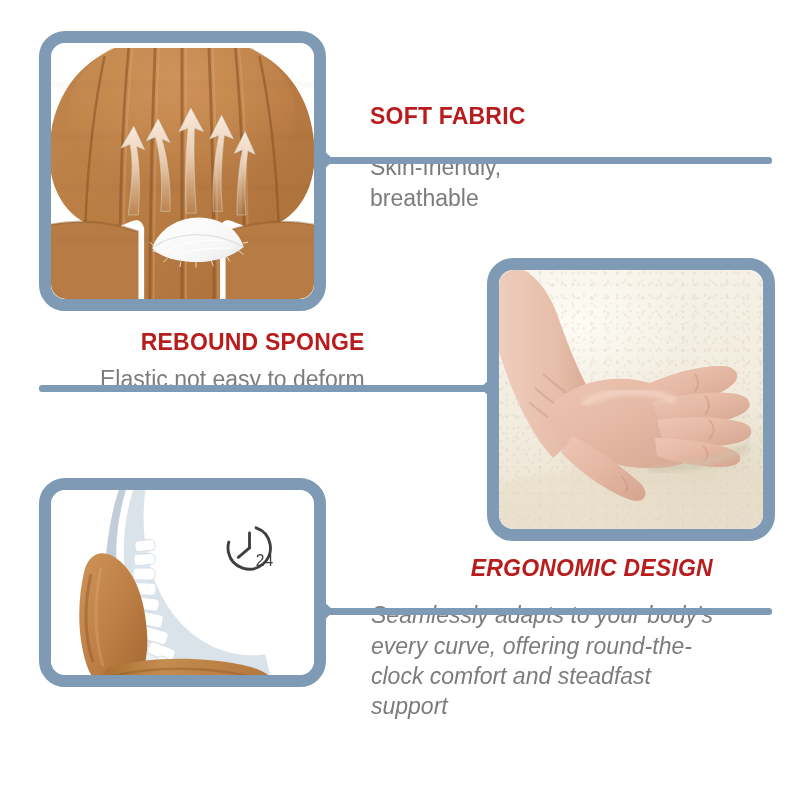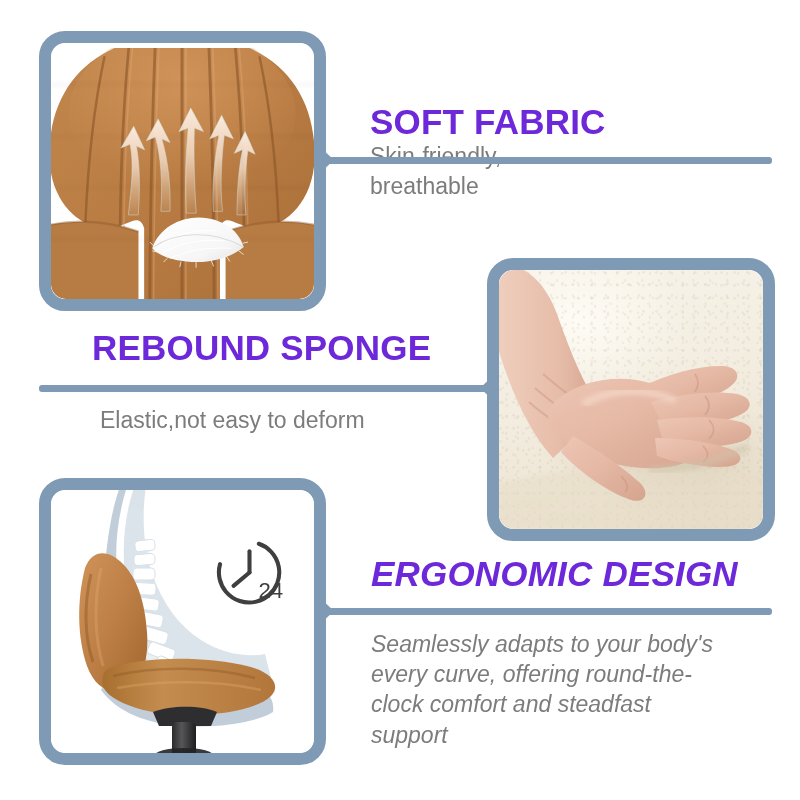--- a/index.html
+++ b/index.html
@@ -33,21 +33,21 @@
   }
   .panel-inner {
     position: absolute;
     inset: 0;
     border-radius: 15px;
     overflow: hidden;
   }
 
   #panel-fabric   { left: 39px;  top: 31px;  width: 287px; height: 280px; }
   #panel-sponge   { left: 487px; top: 258px; width: 288px; height: 283px; }
-  #panel-ergo     { left: 39px;  top: 478px; width: 287px; height: 287px; }
+  #panel-ergo     { left: 39px;  top: 478px; width: 287px; height: 209px; }
 
   
   .notch {
     position: absolute;
     width: 0; height: 0;
     z-index: 6;
   }
   .notch.right {
     border-top: 13px solid transparent;
     border-bottom: 13px solid transparent;
@@ -64,43 +64,43 @@
     position: absolute;
     height: 7px;
     background: #7f9ab4;
     border-radius: 3px;
     z-index: 4;
   }
 
   
   .block { position: absolute; }
   .heading {
-    font-size: 35px;
+    font-size: 23px;
     font-weight: bold;
-    color: #6d28d9;
+    color: #b91c1c;
     letter-spacing: 0.2px;
     line-height: 1.05;
     white-space: nowrap;
     text-align: right;
   }
   .subtext {
     font-size: 23px;
     color: #7c7c7c;
     line-height: 1.32;
     white-space: pre-line;
   }
 
   #txt-fabric  { left: 370px; top: 104px; }
-  #txt-fabric .subtext { }
+  #txt-fabric .subtext { margin-top: 24px; }
 
   #txt-sponge  { left: 92px; top: 330px; }
-  #txt-sponge .subtext { margin-top: 38px; margin-left: 8px; }
+  #txt-sponge .subtext { margin-top: 10px; margin-left: 8px; }
 
   #txt-ergo    { left: 371px; top: 556px; font-style: italic; }
-  #txt-ergo .subtext { margin-top: 36px; }
+  #txt-ergo .subtext { margin-top: 20px; }
 
   
   .fabric-bg {
     position: absolute; inset: 0;
     background: #ffffff;
   }
   .chairback {
     position: absolute;
     left: -4%; top: 2%;
     width: 108%; height: 104%;

